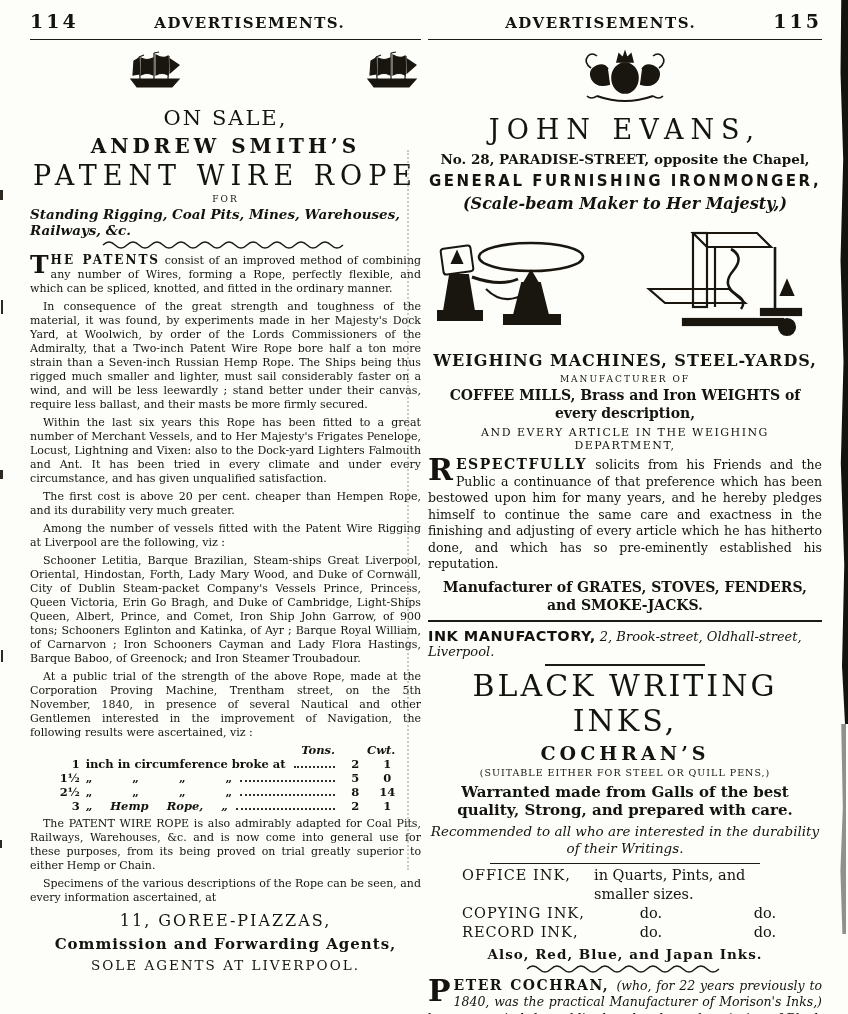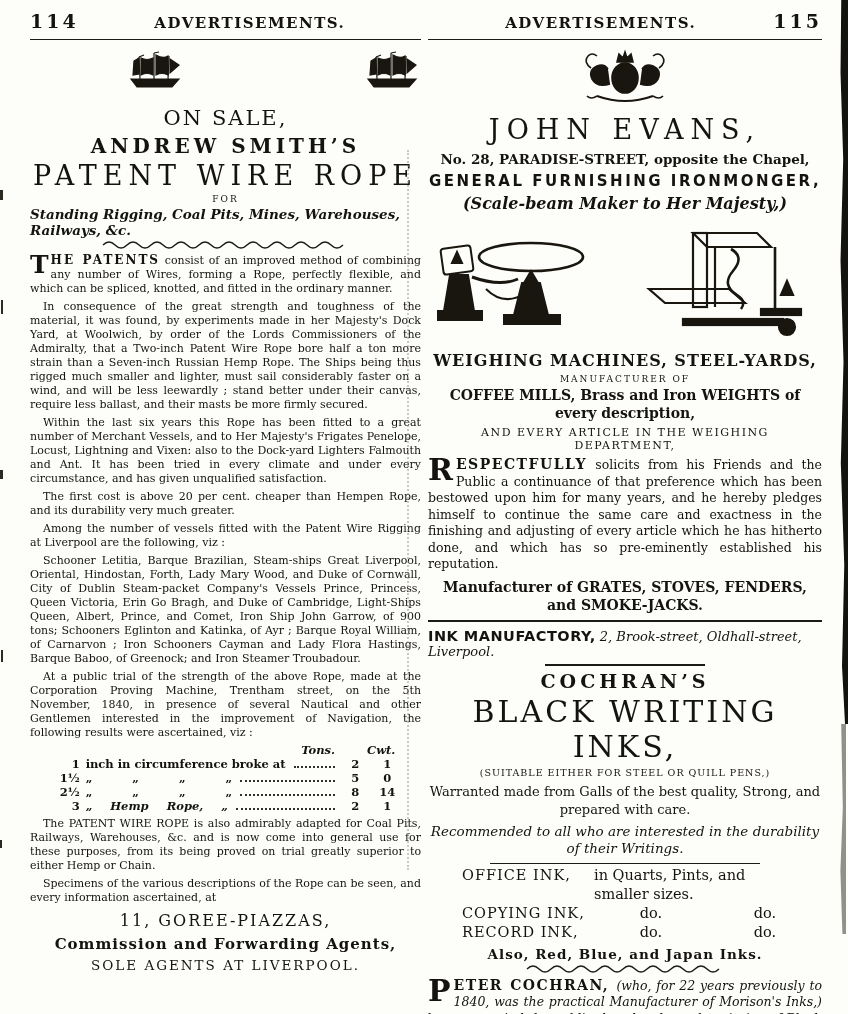--- a/index.html
+++ b/index.html
@@ -65,21 +65,21 @@
   .leadcaps2{font-weight:bold;font-size:14px;letter-spacing:1.5px;}
   .grates{font-size:14px;font-weight:bold;margin-top:5px;line-height:18px;}
   .thickrule{border-bottom:2.2px solid #1c1a17;margin-top:6px;}
   .inkline{margin-top:6px;font-size:13px;}
   .inkline .inklabel{font-family:"DejaVu Sans",sans-serif;font-weight:bold;font-size:14.5px;letter-spacing:.5px;}
   .inkline .inkaddr{font-style:italic;font-size:13px;}
   .shortrule{width:160px;border-bottom:2px solid #1c1a17;margin:5px auto 2px;}
   .cochrans{font-size:19px;font-weight:bold;letter-spacing:4px;margin-top:4px;}
   .blackinks{font-size:30px;letter-spacing:3px;margin-top:2px;}
   .suitable{font-size:9.5px;letter-spacing:1px;margin-top:3px;}
-  .warranted{font-size:13px;font-weight:normal;margin-top:5px;line-height:18px;}
+  .warranted{font-size:15px;font-weight:bold;margin-top:5px;line-height:18px;}
   .recommended{font-size:13.5px;font-style:italic;margin-top:4px;line-height:17px;}
   .medrule{width:270px;border-bottom:1.6px solid #1c1a17;margin:6px auto 2px;}
   .ink-row{display:flex;font-size:14.5px;line-height:19px;padding-left:34px;}
   .ink-row .iname{width:132px;letter-spacing:1px;}
   .ink-row .icol{flex:1;text-align:center;}
   .ink-row:first-child .icol.one{text-align:left;flex:2;}
   .also{font-size:13.5px;font-weight:bold;letter-spacing:1px;margin-top:4px;}
 
   
   .scan-edge{position:absolute;right:0;top:0;width:15px;height:724px;background:#14120f;
@@ -268,22 +268,22 @@
   </p>
   <div class="c grates">Manufacturer of GRATES, STOVES, FENDERS, and SMOKE-JACKS.</div>
 
   <div class="thickrule"></div>
   <div class="inkline">
     <span class="inklabel">INK MANUFACTORY,</span>
     <span class="inkaddr">2, Brook-street, Oldhall-street, Liverpool.</span>
   </div>
   <div class="shortrule"></div>
 
+  <div class="c blackinks">BLACK WRITING INKS,</div>
   <div class="c cochrans">COCHRAN’S</div>
-  <div class="c blackinks">BLACK WRITING INKS,</div>
   <div class="c suitable">(SUITABLE EITHER FOR STEEL OR QUILL PENS,)</div>
   <div class="c warranted">Warranted made from Galls of the best quality, Strong, and prepared with care.</div>
   <div class="c recommended">Recommended to all who are interested in the durability of their Writings.</div>
   <div class="medrule"></div>
 
   <div>
     <div class="ink-row">
       <span class="iname">OFFICE INK,</span>
       <span class="icol one">in Quarts, Pints, and smaller sizes.</span>
       <span class="icol"></span>

